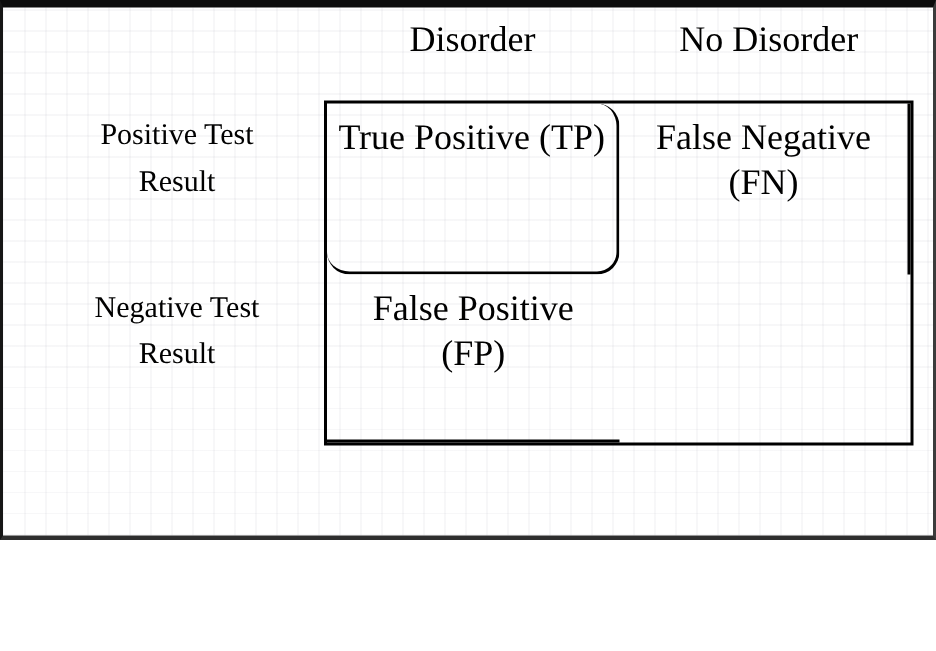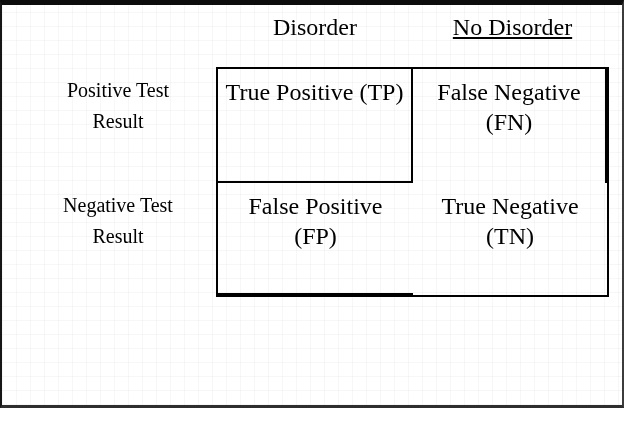--- a/index.html
+++ b/index.html
@@ -3,21 +3,21 @@
 <meta charset="utf-8">
 <style>
   html, body {
     margin: 0;
     padding: 0;
     background: #ffffff;
   }
   .frame {
     position: relative;
     width: 624px;
-    height: 408px;
+    height: 360px;
     box-sizing: border-box;
     border-top: 5px solid #0c0c0c;
     border-left: 2px solid #161616;
     border-right: 2px solid #3c3c3c;
     border-bottom: 3px solid #2e2e2e;
     background-color: #ffffff;
     background-image:
       repeating-linear-gradient(0deg, rgba(120,120,140,0.06) 0, rgba(120,120,140,0.06) 1px, transparent 1px, transparent 14px),
       repeating-linear-gradient(90deg, rgba(120,120,140,0.06) 0, rgba(120,120,140,0.06) 1px, transparent 1px, transparent 14px);
     font-family: "Liberation Serif", "DejaVu Serif", serif;
@@ -26,21 +26,21 @@
   }
   .col-header {
     position: absolute;
     top: 7px;
     font-size: 24px;
     line-height: 30px;
     text-align: center;
     white-space: nowrap;
   }
   .col-header-1 { left: 214px; width: 198px; }
-  .col-header-2 { left: 412px; width: 197px; text-decoration: underline; }
+  .col-header-2 { left: 412px; width: 197px; }
 
   .row-label {
     position: absolute;
     left: 16px;
     width: 200px;
     font-size: 20px;
     line-height: 31px;
     text-align: center;
     white-space: pre-line;
   }
@@ -58,21 +58,21 @@
     background: transparent;
   }
   .cell {
     box-sizing: border-box;
     padding-top: 8px;
     font-size: 24px;
     line-height: 30px;
     text-align: center;
     white-space: pre-line;
   }
-  .cell.c00 { border-right: 2px solid #000; border-bottom: 2px solid #000; }
+  .cell.c00 { border-right: 2px solid #000; border-bottom: 2px solid #000; border-radius: 15px; }
   .cell.c01 { border-bottom: 2px solid #000; }
   .cell.c10 { border-right: 2px solid #000; }
 
   .formulas {
     position: absolute;
     left: 15px;
     top: 320px;
   }
   .formula {
     font-size: 21px;
@@ -92,18 +92,16 @@
 Result</div>
   <div class="row-label row-label-2">Negative Test
 Result</div>
 
   <div class="matrix">
     <div class="cell c00">True Positive (TP)</div>
     <div class="cell c10">False Negative
 (FN)</div>
     <div class="cell c01">False Positive
 (FP)</div>
-    <div class="cell c11">True Negative
-(TN)</div>
   </div>
 
 
 </div>
 
 </body></html>

